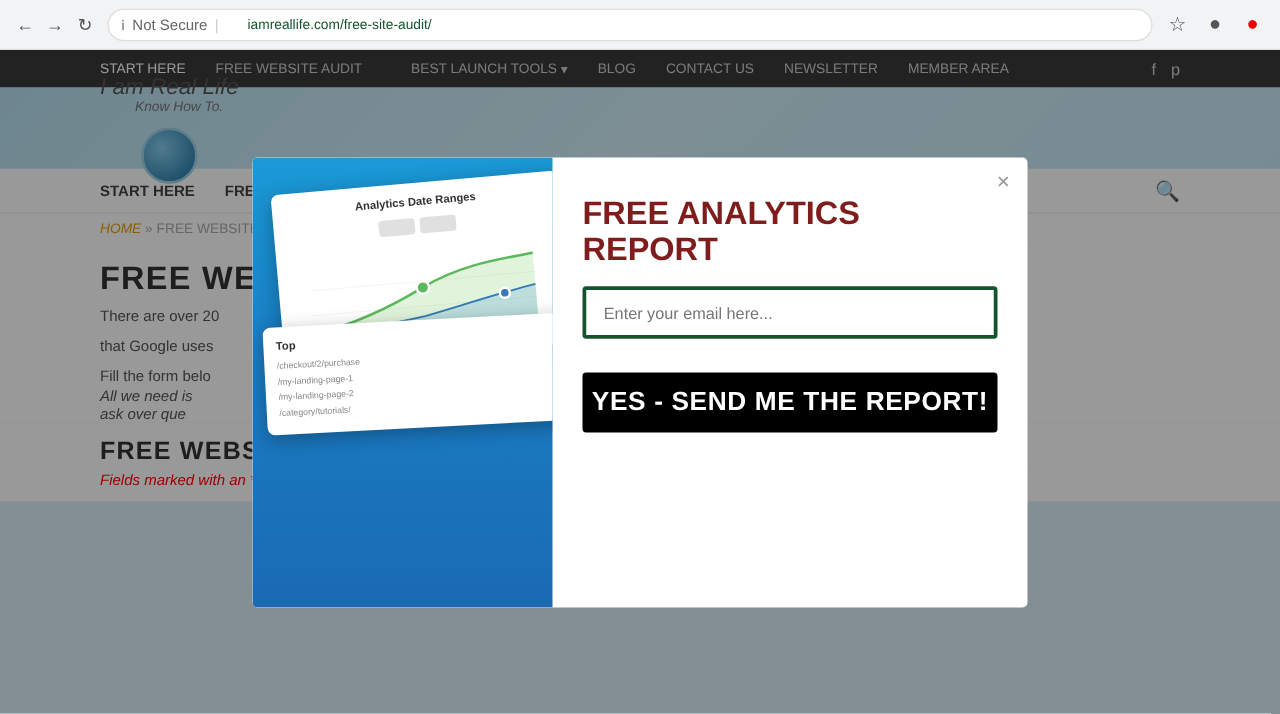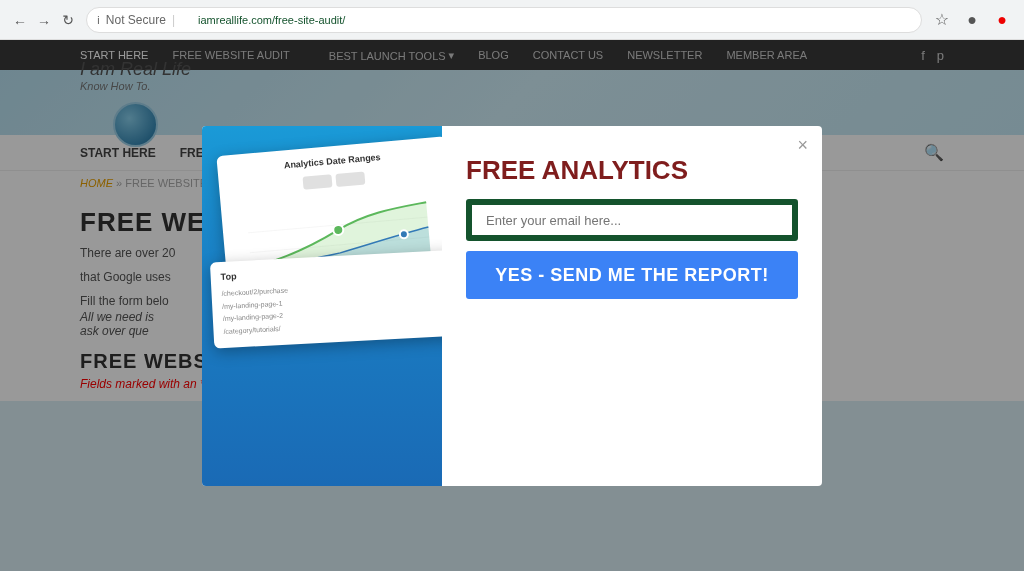--- a/index.html
+++ b/index.html
@@ -85,21 +85,21 @@
     }
     .nav-item {
       color: #ccc;
       font-size: 11px;
       text-transform: uppercase;
       cursor: pointer;
       white-space: nowrap;
     }
     .nav-item.active { color: white; }
     .nav-dropdown {
-      display: flex; align-items: flex-end; gap: 3px; padding-left: 15px;
+      display: flex; align-items: center; gap: 3px; padding-left: 15px;
     }
     .nav-right {
       margin-left: auto;
       display: flex; gap: 12px;
     }
     .social-icon {
       color: #ccc; font-size: 13px; cursor: pointer;
     }
 
     
@@ -115,20 +115,21 @@
     }
     .logo-text-main {
       font-size: 18px;
       color: #555;
       font-style: italic;
     }
     .logo-text-sub {
       font-size: 11px;
       color: #777;
       font-style: italic;
+      margin-left: 28px;
     }
     .logo-globe {
       width: 45px; height: 45px;
       background: radial-gradient(circle at 35% 35%, #87ceeb, #1a6fa0);
       border-radius: 50%;
       border: 2px solid #9dd0e8;
     }
 
     
     .second-nav {
@@ -308,36 +309,36 @@
       line-height: 1.55;
       margin-bottom: 18px;
     }
     .modal-description strong {
       font-weight: 900;
       color: #333;
     }
     .email-input {
       width: 100%;
       height: 42px;
-      border: 6px solid #14532d;
+      border: 3px solid #14532d;
       border-radius: 3px;
       padding: 0 14px;
       font-size: 13px;
       color: #999;
       outline: none;
-      margin-bottom: 10px;
+      margin-bottom: 27px;
     }
     .submit-btn {
       width: 100%;
       height: 48px;
-      background: #3b82f6;
+      background: #000000;
       border: none;
       border-radius: 3px;
       color: white;
-      font-size: 18px;
+      font-size: 21px;
       font-weight: 800;
       text-transform: uppercase;
       cursor: pointer;
       letter-spacing: 0.5px;
     }
 
     
     .italic-text {
       font-style: italic;
       font-size: 12px;
@@ -493,20 +494,21 @@
             <li>/category/tutorials/</li>
           </ul>
         </div>
       </div>
 
       <div class="modal-right">
         <button class="modal-close">×</button>
 
         <div class="modal-title">
           <span>FREE ANALYTICS</span><br>
+          <span>REPORT</span>
         </div>
 
 
         <input class="email-input" type="email" placeholder="Enter your email here..." style="">
 
         <button class="submit-btn">YES - Send me the Report!</button>
       </div>
 
     </div>
   </div>

